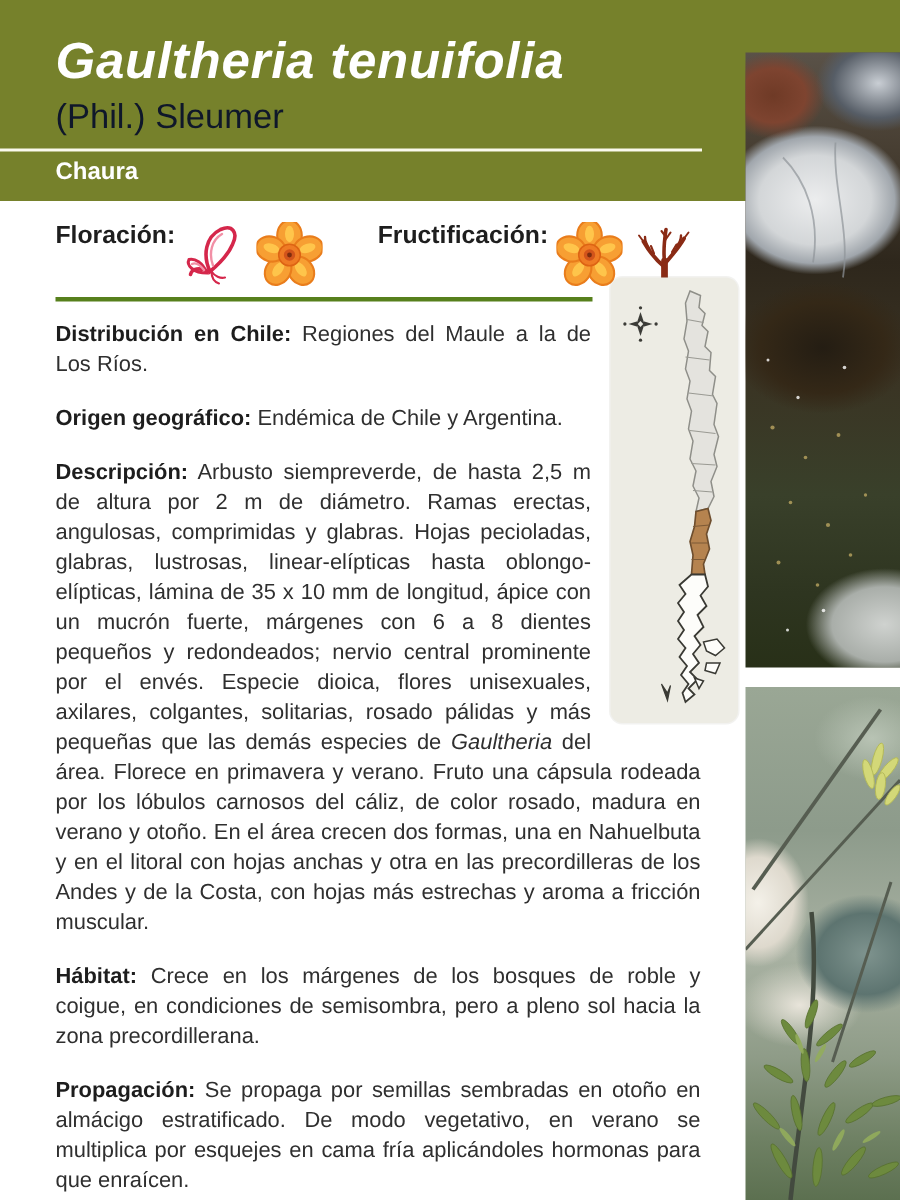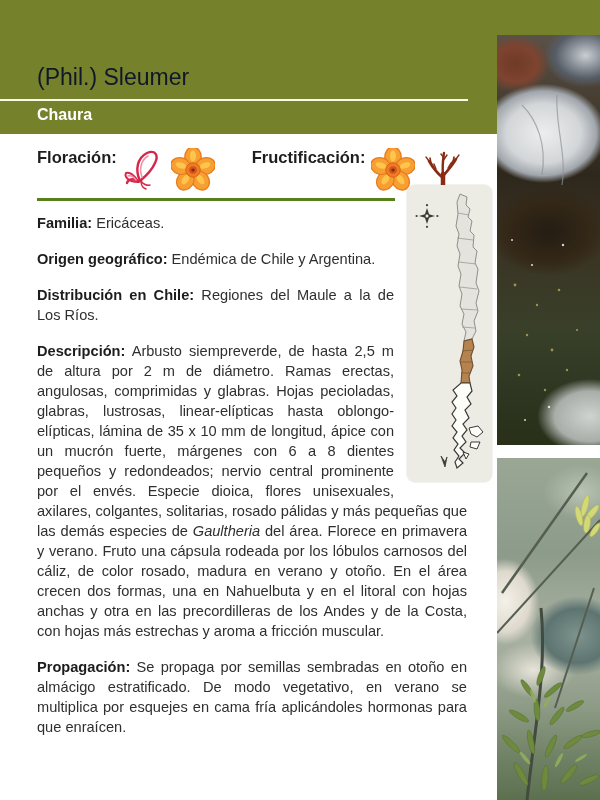--- a/index.html
+++ b/index.html
@@ -53,20 +53,21 @@
   .map-panel svg{position:absolute;}
   .compass{left:7px;top:17px;}
   .chile-map{right:3px;top:5px;}
 </style>
 </head>
 <body>
 
 <div class="page">
 
   <header class="header">
+    <h1 class="title">Gaultheria tenuifolia</h1>
     <p class="subtitle">(Phil.) Sleumer</p>
     <div class="rule"></div>
     <p class="common">Chaura</p>
   </header>
 
   <div class="photo-strip">
     <div class="photo photo-a">
       <svg width="103" height="410" viewBox="0 0 103 410">
         <g fill="#cdb469" opacity="0.7">
           <circle cx="18" cy="250" r="1.4"></circle>
@@ -269,27 +270,27 @@
           <g fill="#FDFDFA" stroke="#3A3A34" stroke-width="1">
             <path d="M36,238 L45,236 L50,242 L44,247 L38,244 Z"></path>
             <path d="M38,252 L47,252 L44,259 L37,257 Z"></path>
             <path d="M30,262 L36,264 L33,269 Z"></path>
           </g>
 
           <path d="M8,266 L12,272 L14,267 L12,277 Z" fill="#3A3A34" stroke="#3A3A34" stroke-width="0.8"></path>
         </svg>
       </div>
 
-      <p><strong>Familia:</strong><span> Ericáceas.</span></p>
+
+      <p><strong>Distribución en Chile:</strong><span> Regiones del Maule a la de Los Ríos.</span></p>
 
       <p><strong>Origen geográfico:</strong><span> Endémica de Chile y Argentina.</span></p>
 
-      <p><strong>Distribución en Chile:</strong><span> Regiones del Maule a la de Los Ríos.</span></p>
-
       <p><strong>Descripción:</strong><span> Arbusto siempreverde, de hasta 2,5 m de altura por 2 m de diámetro. Ramas erectas, angulosas, comprimidas y glabras. Hojas pecioladas, glabras, lustrosas, linear-elípticas hasta oblongo-elípticas, lámina de 35 x 10 mm de longitud, ápice con un mucrón fuerte, márgenes con 6 a 8 dientes pequeños y redondeados; nervio central prominente por el envés. Especie dioica, flores unisexuales, axilares, colgantes, solitarias, rosado pálidas y más pequeñas que las demás especies de </span><em>Gaultheria</em><span> del área. Florece en primavera y verano. Fruto una cápsula rodeada por los lóbulos carnosos del cáliz, de color rosado, madura en verano y otoño. En el área crecen dos formas, una en Nahuelbuta y en el litoral con hojas anchas y otra en las precordilleras de los Andes y de la Costa, con hojas más estrechas y aroma a fricción muscular.</span></p>
 
+      <p><strong>Hábitat:</strong><span> Crece en los márgenes de los bosques de roble y coigue, en condiciones de semisombra, pero a pleno sol hacia la zona precordillerana.</span></p>
 
       <p><strong>Propagación:</strong><span> Se propaga por semillas sembradas en otoño en almácigo estratificado. De modo vegetativo, en verano se multiplica por esquejes en cama fría aplicándoles hormonas para que enraícen.</span></p>
 
     </div>
   </main>
 
 </div>
 
 </body></html>

